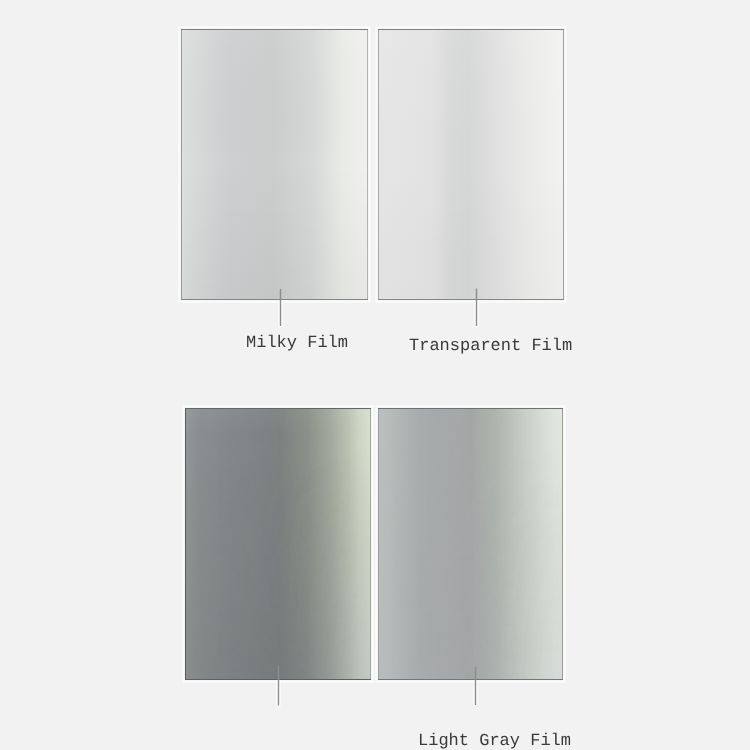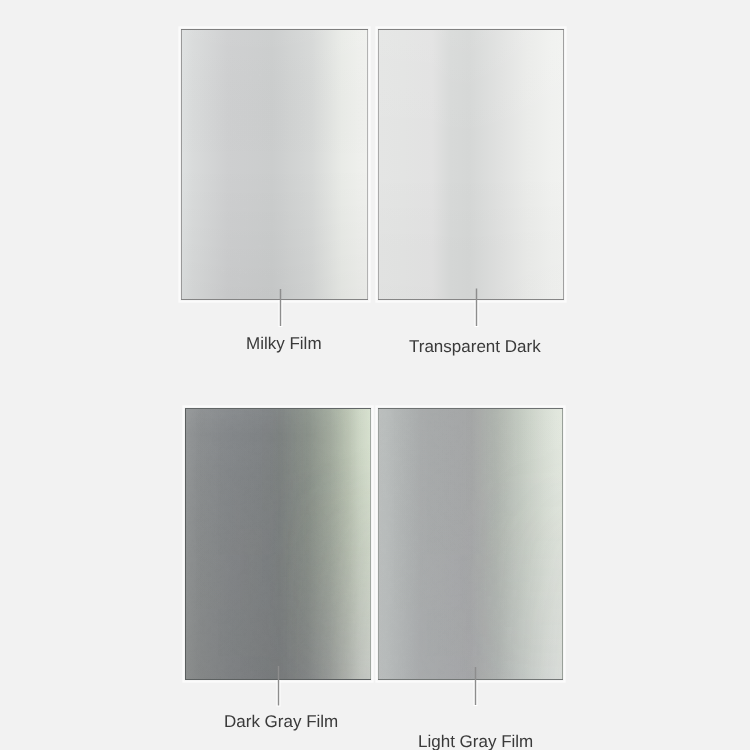--- a/index.html
+++ b/index.html
@@ -1,21 +1,21 @@
 <!DOCTYPE html>
 <html><head>
 <meta charset="utf-8">
 <title>Film sample swatches</title>
 <style>
   html,body{margin:0;padding:0;}
   body{width:750px;height:750px;overflow:hidden;
        font-family:"Liberation Sans",sans-serif;
        background:#f2f2f2;
        -webkit-font-smoothing:antialiased;text-rendering:geometricPrecision;}
-  .stage{position:relative;width:750px;height:750px;background:#f2f2f2;}
+  .stage{position:relative;width:750px;height:750px;background:#f2f2f2;font-family:Liberation Mono, monospace;}
   svg.art{position:absolute;left:0;top:0;width:750px;height:750px;display:block;}
   .label{position:absolute;white-space:nowrap;font-size:17px;line-height:20px;color:#3a3a3a;
          transform:translateZ(0);}
 </style>
 </head>
 <body>
 
 <div class="stage">
 <svg class="art" viewBox="0 0 750 750">
   <defs>
@@ -226,16 +226,15 @@
     <line x1="475.5" y1="680" x2="475.5" y2="706" stroke="#ffffff" stroke-width="4"></line>
   </g>
 
   <line x1="280.5" y1="289" x2="280.5" y2="326" stroke="#8d8d8d" stroke-width="1.45"></line>
   <line x1="476.5" y1="288.5" x2="476.5" y2="326" stroke="#8d8d8d" stroke-width="1.45"></line>
   <line x1="278.5" y1="666" x2="278.5" y2="705.5" stroke="#8d8d8d" stroke-width="1.45"></line>
   <line x1="475.5" y1="667" x2="475.5" y2="705" stroke="#8d8d8d" stroke-width="1.45"></line>
 </svg>
 
 <div class="label" style="left: 246px; top: 334px;">Milky Film</div>
-<div class="label" style="left: 409px; top: 337px;">Transparent Dark</div>
-<div class="label" style="left: 224px; top: 712px;">Dark Gray Film</div>
+<div class="label" style="left: 409px; top: 337px;">Transparent Film</div>
 <div class="label" style="left: 418px; top: 712px; margin-top: 20px;">Light Gray Film</div>
 </div>
 
 </body></html>

